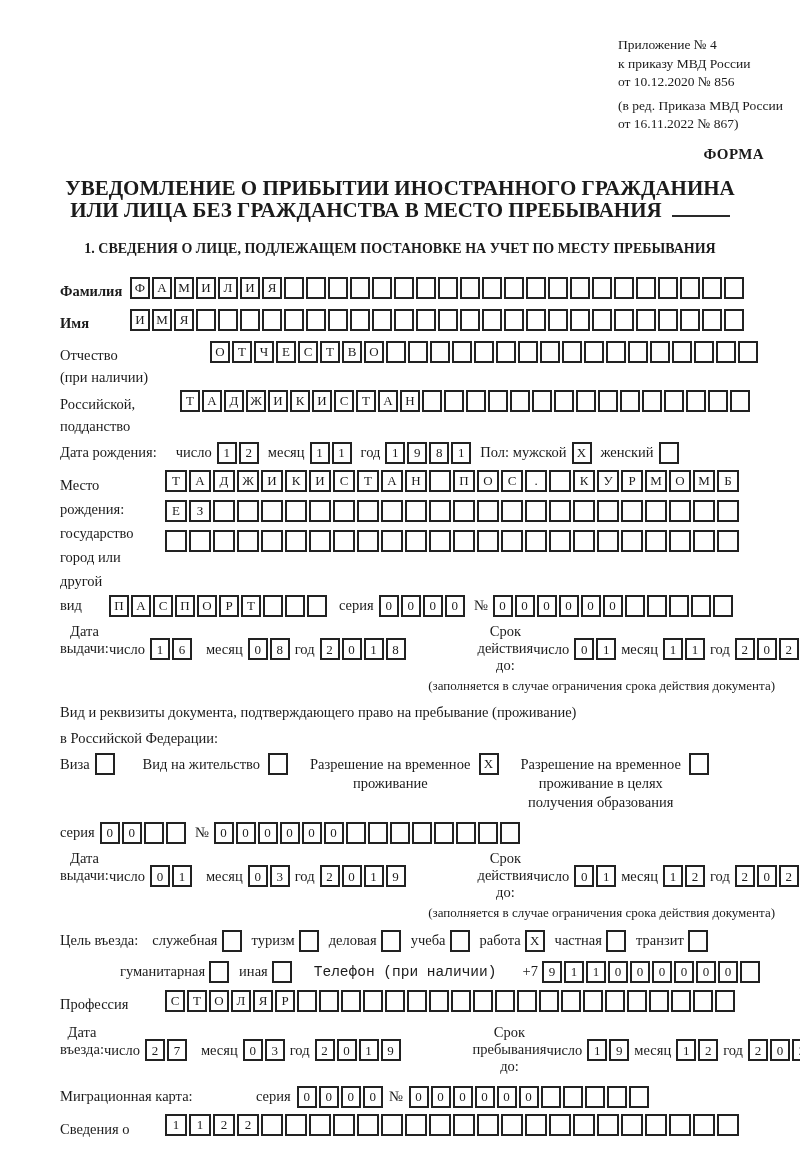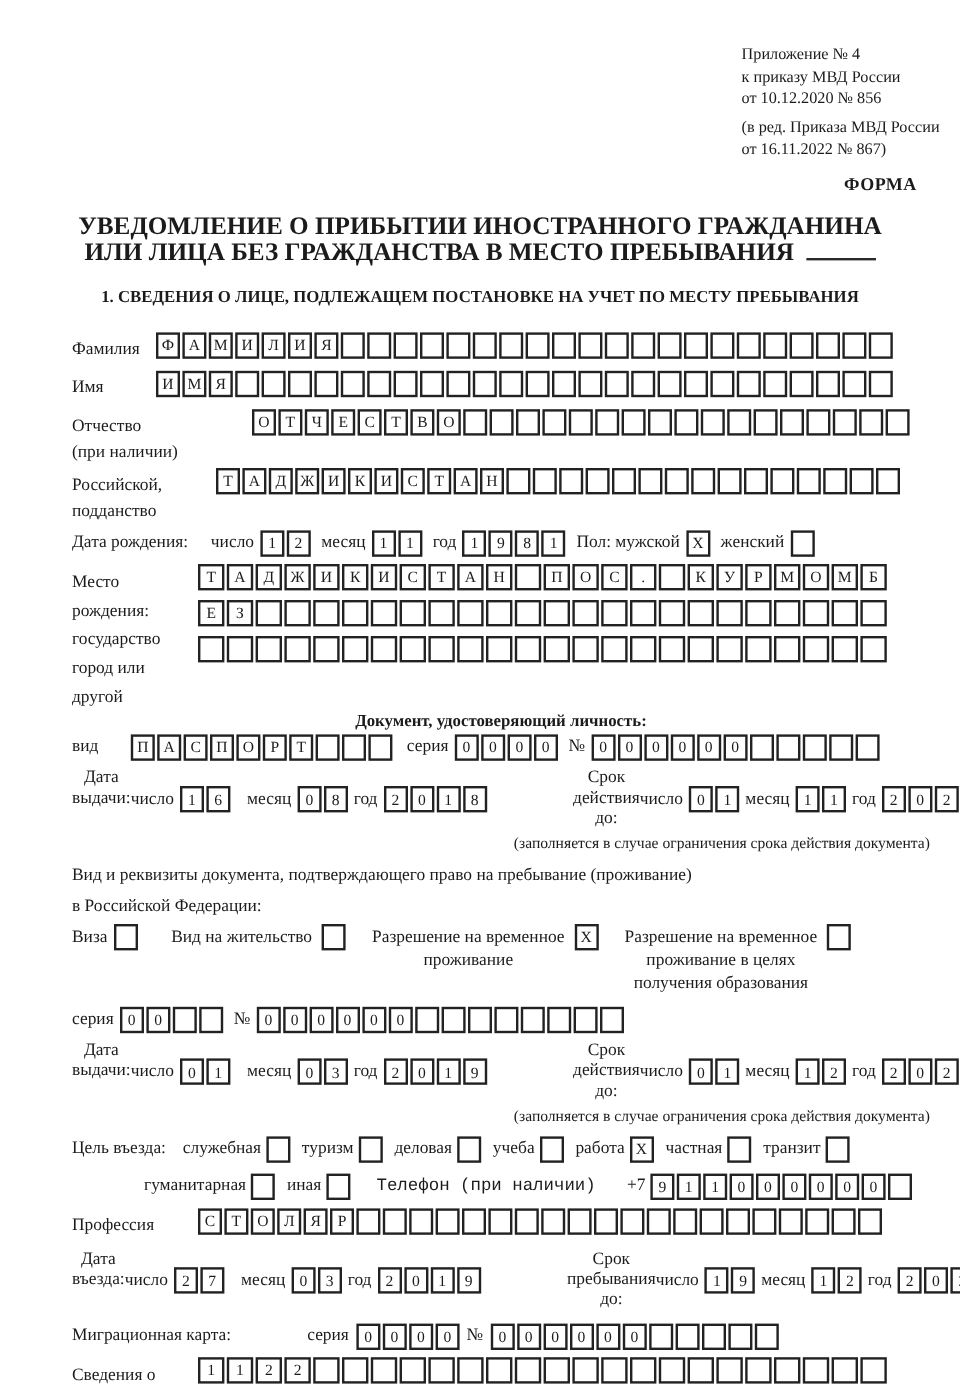--- a/index.html
+++ b/index.html
@@ -13,21 +13,21 @@
   .hdr-amend{margin-top:5px;}
   .forma{text-align:right;padding-right:36px;font-weight:bold;font-size:15px;margin-top:12px;letter-spacing:.4px;}
   
   .title{text-align:center;font-weight:bold;font-size:21px;line-height:22px;margin-top:14px;}
   .blank{display:inline-block;width:58px;border-bottom:2.5px solid #2a2a2a;height:13px;margin-left:10px;}
   .sec1{text-align:center;font-weight:bold;font-size:14px;margin-top:20px;}
   
   .form{width:715px;margin:20px 0 0 60px;font-size:14.5px;}
   .row{display:flex;align-items:flex-start;margin-top:7px;}
   .label{flex:0 0 auto;padding-top:3px;line-height:22px;}
-  .w70{width:70px;} .w120{width:120px;} .w105{width:105px;} .w150{width:150px;}
+  .w70{width:70px;font-weight:bold;} .w120{width:120px;} .w105{width:105px;} .w150{width:150px;}
   .cells{display:flex;gap:2px;}
   .cells-col{display:flex;flex-direction:column;gap:8px;}
   .cell{
     box-sizing:border-box;flex:0 0 auto;width:20px;height:22px;
     border:2px solid #222;display:flex;align-items:center;justify-content:center;
     font-size:13px;line-height:1;background:#fff;
   }
   .wide .cell{width:22px;}
   .inline{display:flex;align-items:center;flex-wrap:nowrap;}
   .inline .t{margin:0 5px 0 9px;white-space:nowrap;}
@@ -327,21 +327,20 @@
             <span class="cell"></span>
             <span class="cell"></span>
             <span class="cell"></span>
             <span class="cell"></span>
             <span class="cell"></span>
             <span class="cell"></span>
           </div>
       </div>
     </div>
 
-    <div class="doc-head">Документ, удостоверяющий личность:</div>
 
     <div class="inline" style="margin-top:2px;">
       <span class="t" style="width:44px;">вид</span>
       <span class="cells">
           <span class="cell">П</span>
           <span class="cell">А</span>
           <span class="cell">С</span>
           <span class="cell">П</span>
           <span class="cell">О</span>
           <span class="cell">Р</span>

